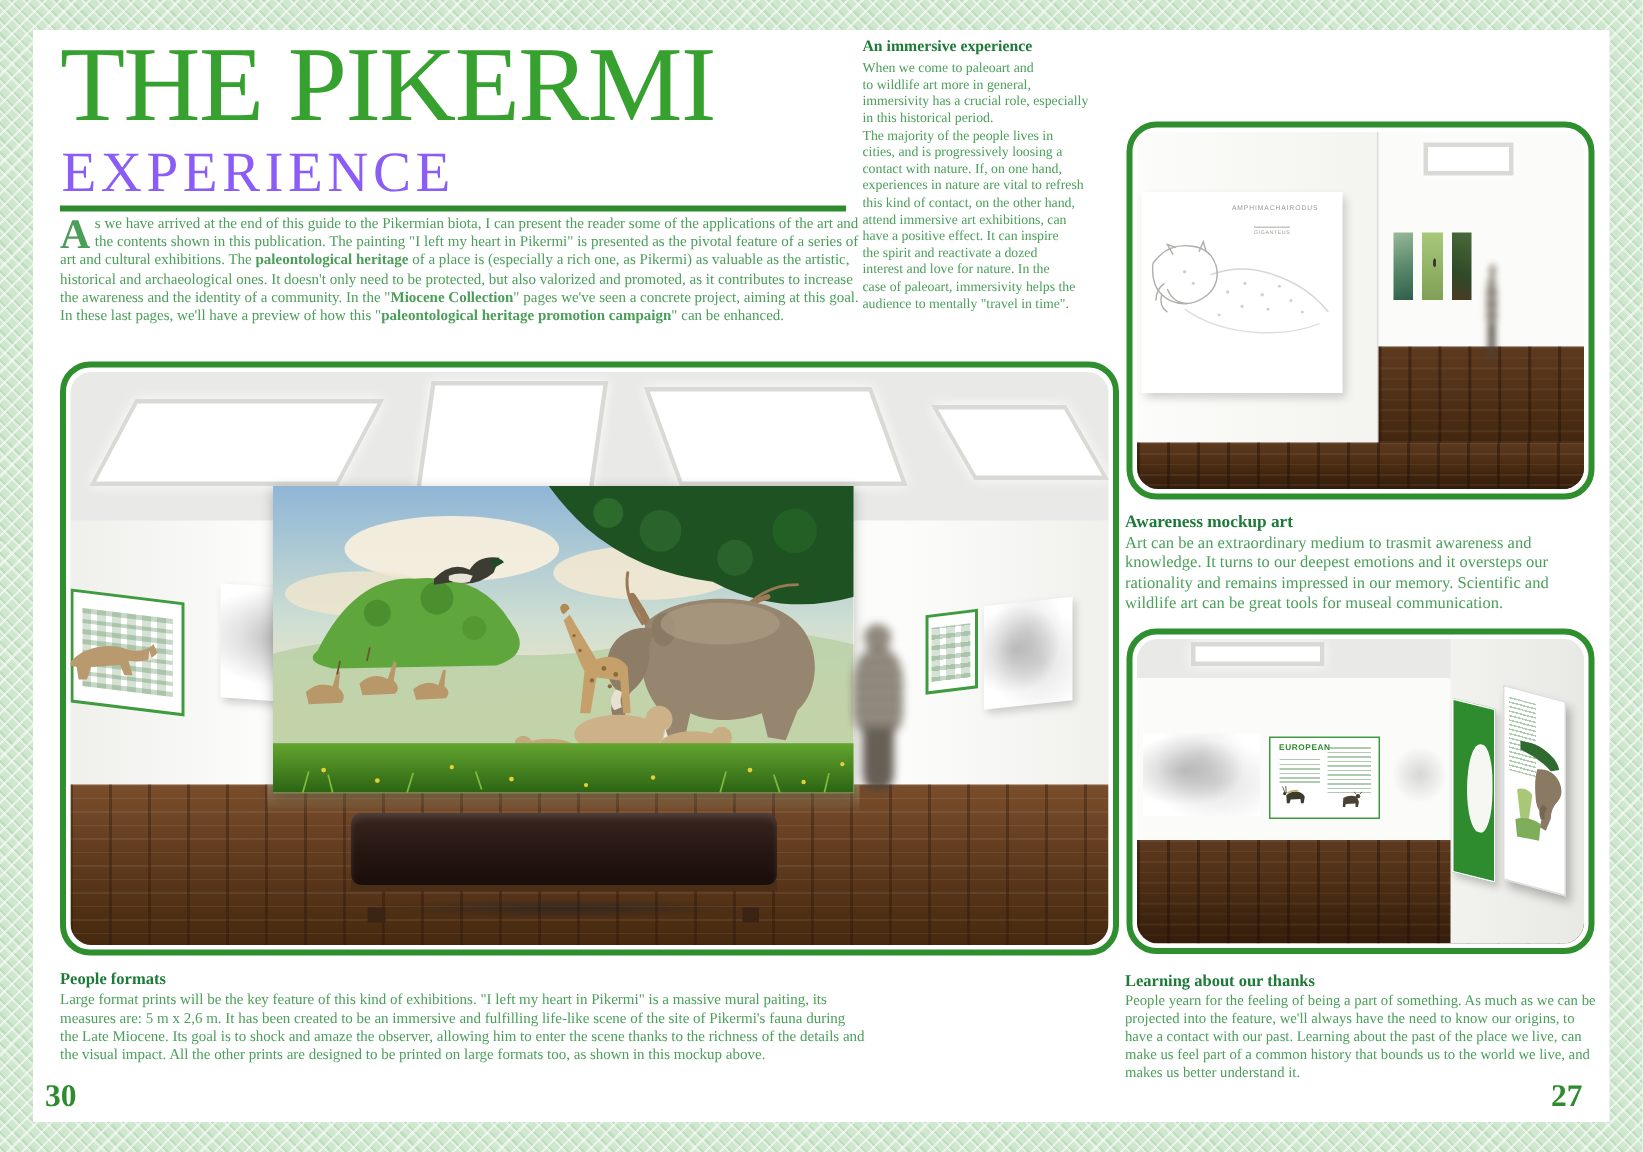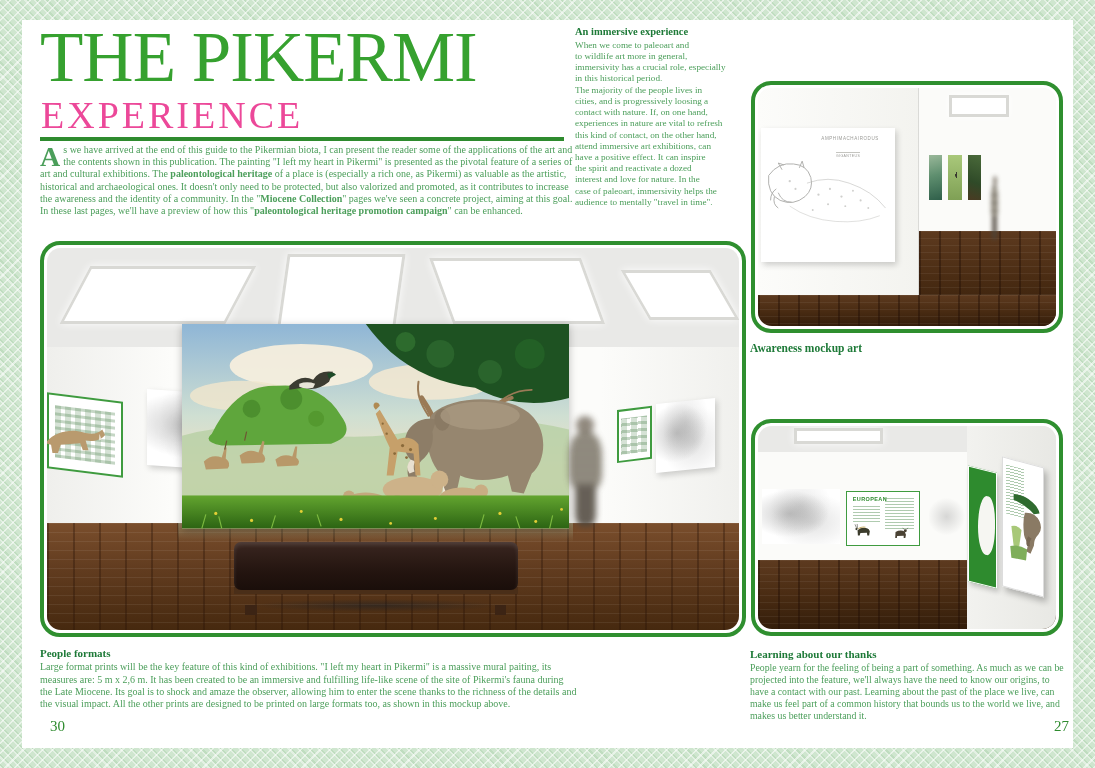--- a/index.html
+++ b/index.html
@@ -8,37 +8,37 @@
     background-color:#cfe6cf;
     background-image:
       repeating-linear-gradient(45deg, rgba(255,255,255,.55) 0 1.5px, transparent 1.5px 7px),
       repeating-linear-gradient(-45deg, rgba(255,255,255,.55) 0 1.5px, transparent 1.5px 7px),
       repeating-linear-gradient(45deg, rgba(120,180,120,.18) 0 3px, transparent 3px 7px);
   }
   .page{position:absolute;left:22px;top:20px;width:1051px;height:728px;background:#ffffff;}
   .abs{position:absolute;}
   
   .title1{left:18px;top:2px;font-size:71px;font-weight:normal;color:#36a12f;letter-spacing:-1px;line-height:1;}
-  .title2{left:19px;top:76px;font-size:38px;color:#ec4899;letter-spacing:3px;line-height:1;}
+  .title2{left:19px;top:76px;font-size:38px;color:#8b5cf6;letter-spacing:3px;line-height:1;}
   .rule{left:18px;top:117px;width:524px;height:4px;background:#2e8b2e;}
   .body-txt{color:#4b9e5a;line-height:1.22;}
   .intro{left:18px;top:124px;width:535px;font-size:10px;}
   .dropcap{float:left;font-size:28px;line-height:.78;font-weight:bold;margin:2px 3px 0 0;color:#4b9e5a;}
   .sec-head{display:inline-block;font-weight:bold;color:#1e7a38;text-underline-offset:2px;margin-bottom:1px;}
   .col-imm{left:553px;top:6px;width:180px;font-size:9.2px;}
   .col-imm .sec-head{font-size:10.5px;}
   .col-imm .t{white-space:pre-line;}
   .sec-aware{left:728px;top:321px;width:316px;font-size:11px;}
   .sec-aware .sec-head{font-size:11.5px;}
   .sec-large{left:18px;top:627px;width:537px;font-size:10px;}
   .sec-large .sec-head{font-size:11px;}
   .sec-learn{left:728px;top:628px;width:316px;font-size:9.8px;}
   .sec-learn .sec-head{font-size:11px;}
   .b{font-weight:bold}.i{}
-  .pagenum{font-size:15px;font-weight:normal;color:#2e8b2e;margin-left:20px;}
+  .pagenum{font-size:21px;font-weight:bold;color:#2e8b2e;}
   .pn-l{left:8px;top:698px;} .pn-r{left:1012px;top:698px;}
   
   .fig{border:4px solid #2f8f2f;border-radius:20px;padding:3px;background:#fff;box-sizing:border-box;}
   .scene{position:relative;width:100%;height:100%;border-radius:14px;overflow:hidden;background:#f6f6f4;}
   .fig-main{left:18px;top:221px;width:706px;height:396px;}
   .fig-tr{left:729px;top:61px;width:312px;height:252px;}
   .fig-br{left:729px;top:399px;width:312px;height:217px;}
   .wood{
     background-image:
       repeating-linear-gradient(90deg, rgba(40,18,6,.35) 0 2px, transparent 2px 26px),
@@ -300,20 +300,21 @@
               <circle cx="30" cy="36" r="1.2"></circle>
               <circle cx="36" cy="44" r="1.1"></circle>
           </g>
         </svg>
       </div>
     </div>
   </figure>
 
   <div class="abs sec-aware body-txt">
     <span class="sec-head">Awareness mockup art</span>
+    <div>Art can be an extraordinary medium to trasmit awareness and knowledge. It turns to our deepest emotions and it oversteps our rationality and remains impressed in our memory. Scientific and wildlife art can be great tools for museal communication.</div>
   </div>
 
   <figure class="abs fig fig-br" style="margin:0">
     <div class="scene">
       <div class="abs ceil" style="left:0;top:0;width:100%;height:13%">
         <div class="abs skylight" style="left:12%;top:8%;width:30%;height:60%"></div>
         <div class="abs skylight" style="left:76%;top:14%;width:13%;height:48%;transform:skewX(24deg)"></div>
       </div>
       <div class="abs" style="left:0;top:13%;width:72%;height:53%;background:#fbfbf9"></div>
       <div class="abs wood-dark" style="left:0;top:66%;width:100%;height:34%"></div>

